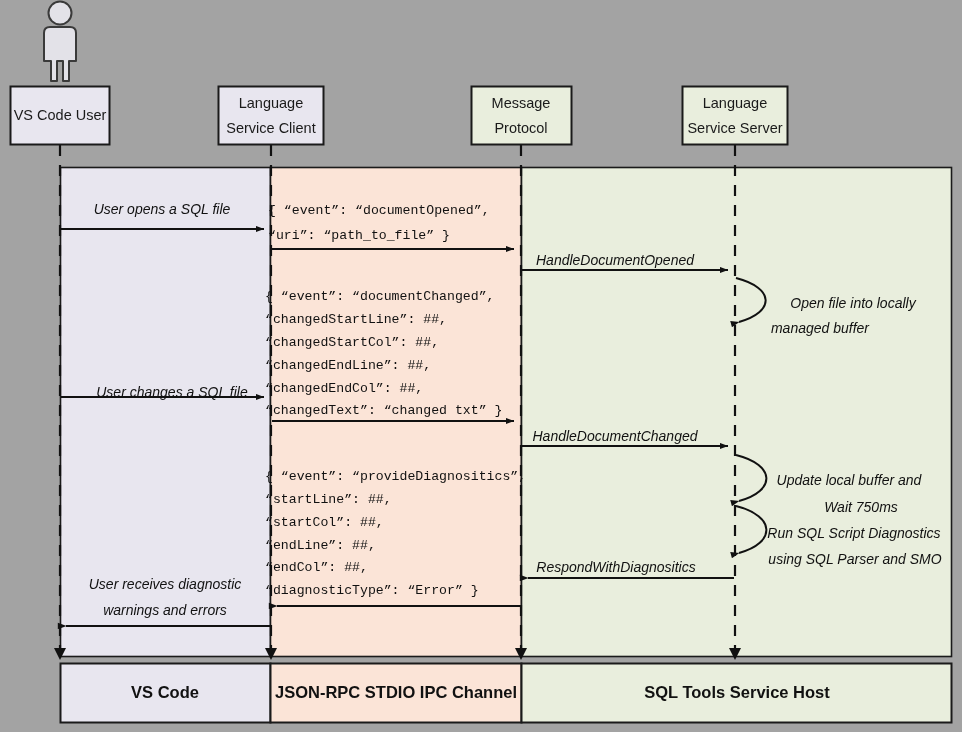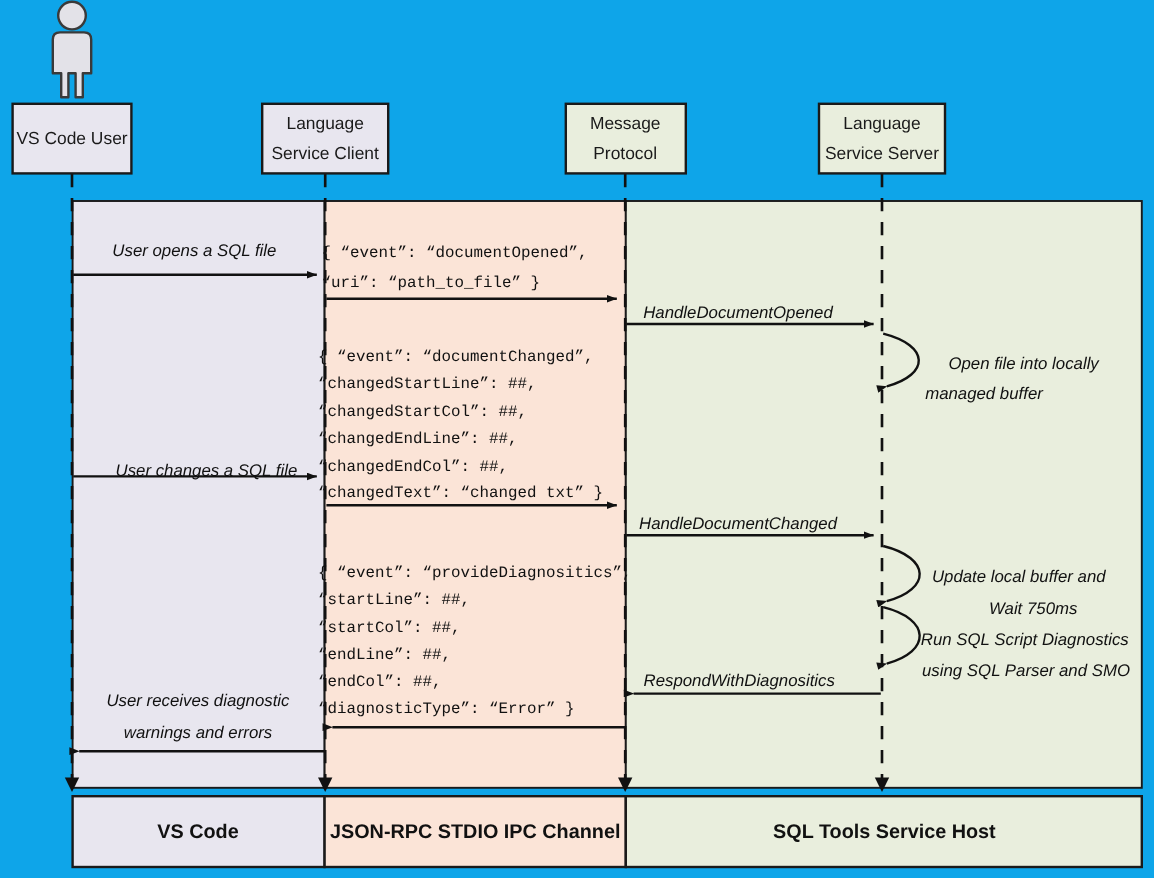--- a/index.html
+++ b/index.html
@@ -4,21 +4,21 @@
 <style>
   html, body {
     margin: 0;
     padding: 0;
     background: #ffffff;
   }
   #diagram-root {
     position: relative;
     width: 962px;
     height: 732px;
-    background: #0ea5e9;
+    background: #a3a3a3;
     font-family: "Liberation Sans", sans-serif;
     overflow: hidden;
   }
   svg { display: block; }
   text { dominant-baseline: middle; }
   .box-label {
     font-family: "Liberation Sans", sans-serif;
     font-size: 14.5px;
     fill: #1a1a1a;
     text-anchor: middle;

